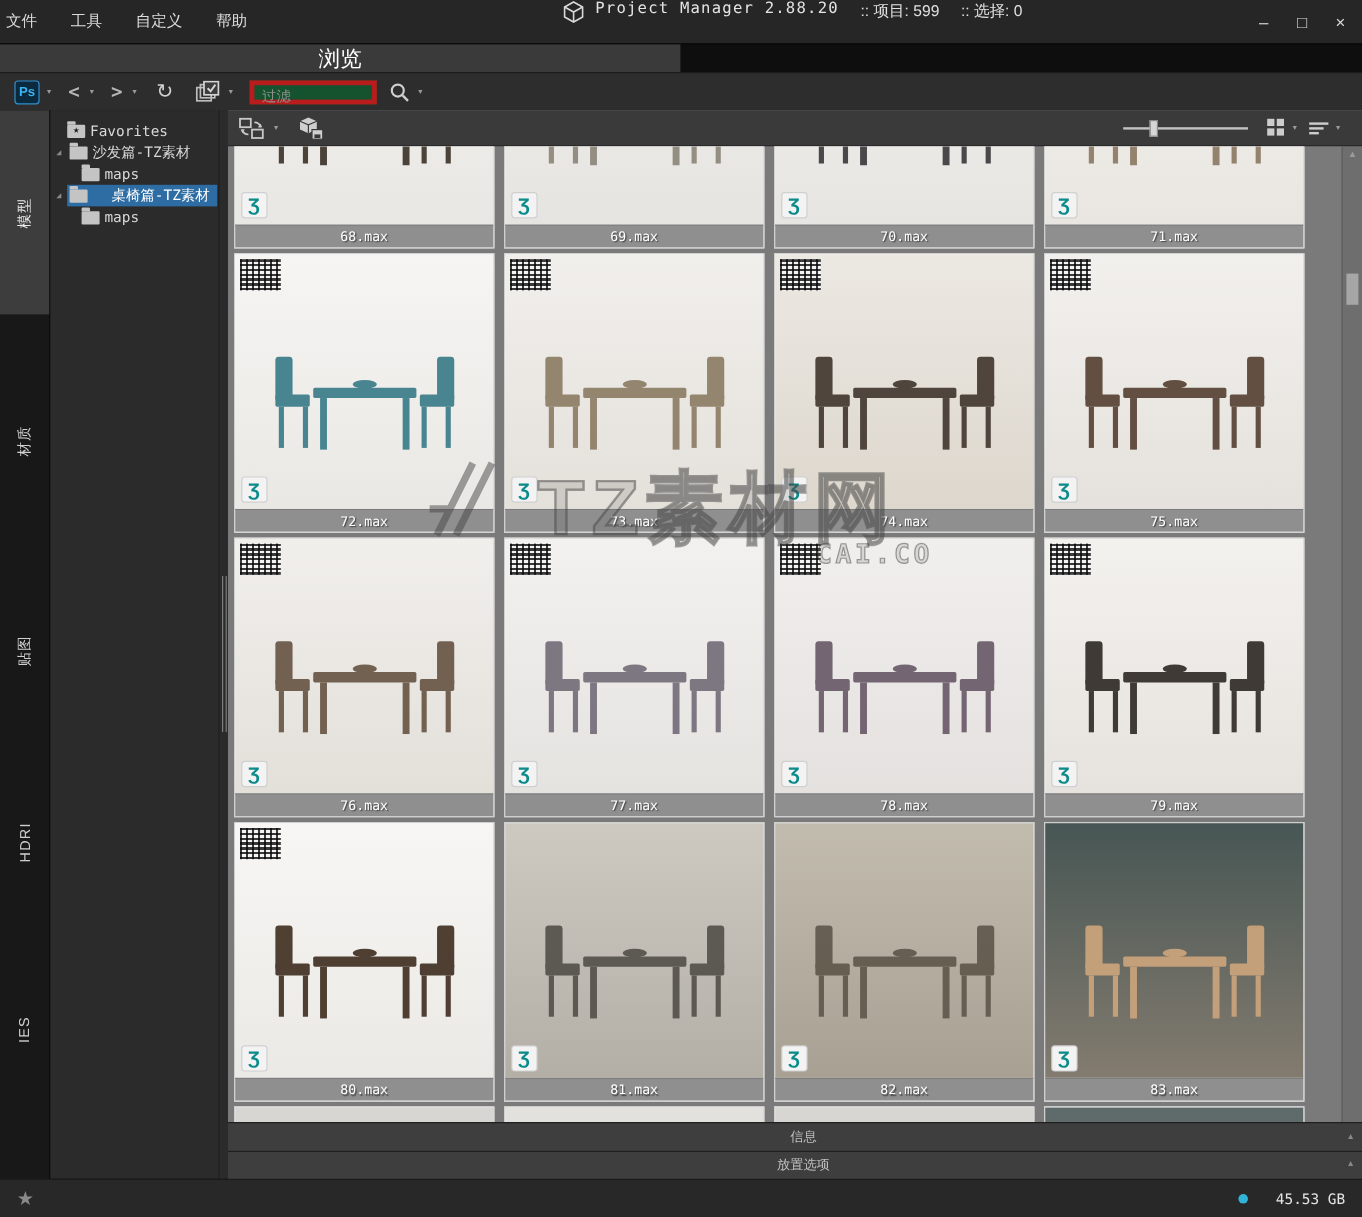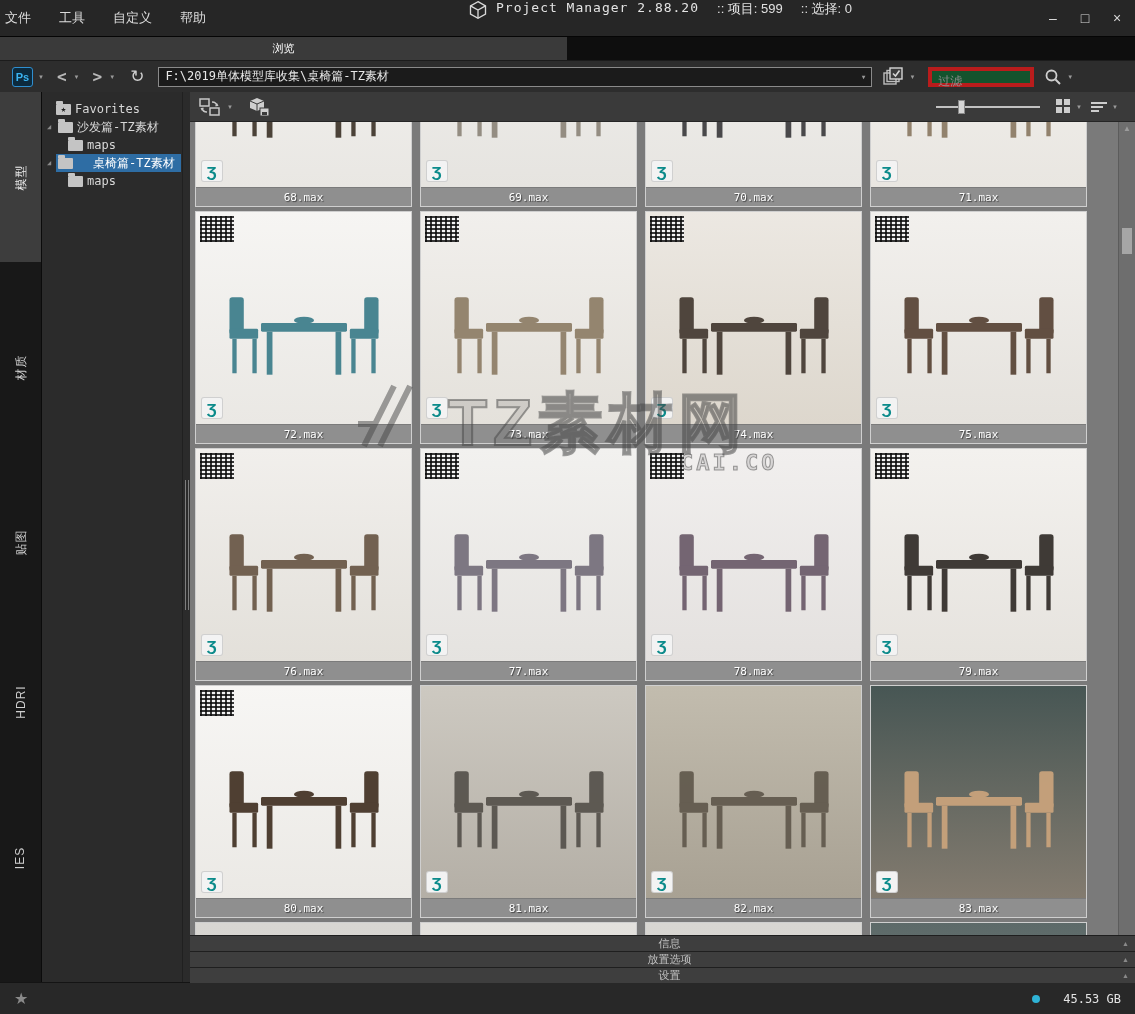--- a/index.html
+++ b/index.html
@@ -12,21 +12,21 @@
   .menu span { font-size:13px; color:#dcdcdc; cursor:default; }
   .titlegroup { position:absolute; left:468px; top:0; height:51px; display:flex; align-items:flex-start; gap:8px; }
   .titlegroup .logo { width:20px; height:20px; }
   .titletext { font-family:"DejaVu Sans Mono", monospace; font-size:13px; color:#e4e4e4; letter-spacing:1px; }
   .titlemeta { font-size:13px; color:#e0e0e0; margin-left:10px; }
   .wincontrols { position:absolute; right:10px; top:0; height:36px; display:flex; align-items:center; gap:16px; }
   .wincontrols span { color:#d8d8d8; font-size:14px; width:16px; text-align:center; cursor:default; }
 
   
   .tabrow { height:24px; display:flex; background:#0e0e0e; border-top:1px solid #050505; }
-  .tab { display:flex; align-items:center; justify-content:center; font-size:11px; }
+  .tab { display:flex; align-items:center; justify-content:center; font-size:18px; }
   .tab.active { width:567px; background:#3a3a3a; color:#ffffff; }
   .tab.inactive { flex:1; background:#131313; color:#cccccc; border-left:1px solid #000; }
 
   
   .toolbar { height:32px; background:#2d2d2d; border-top:1px solid #1c1c1c; display:flex; align-items:center; padding-left:12px; }
   .psbadge { width:21px; height:20px; border:1px solid #2f8fd0; border-radius:3px; background:#0c2a3d;
              color:#3ab4f2; font-size:11px; font-weight:bold; display:flex; align-items:center; justify-content:center; }
   .caret { font-size:6px; color:#9a9a9a; margin:0 5px; }
   .navbtn { font-size:16px; font-weight:600; color:#b8b8b8; margin:0 2px 0 8px; font-family:"DejaVu Sans Mono",monospace; }
   .refresh { font-size:17px; color:#cfcfcf; margin:0 8px 0 10px; }
@@ -166,24 +166,20 @@
 </div>
 
 <div class="toolbar">
   <div class="psbadge">Ps</div>
   <span class="caret">▼</span>
   <span class="navbtn">&lt;</span>
   <span class="caret">▼</span>
   <span class="navbtn">&gt;</span>
   <span class="caret">▼</span>
   <span class="refresh">↻</span>
-  <div class="address">
-    <input value="F:\2019单体模型库收集\桌椅篇-TZ素材" style="">
-    <span class="caret" style="margin:0">▼</span>
-  </div>
   <div class="tbicon">
     <svg class="icon-svg" width="22" height="20" viewBox="0 0 22 20">
       <rect x="2" y="6" width="12" height="11" fill="none" stroke="#bdbdbd" stroke-width="1.4"></rect>
       <rect x="5" y="3.5" width="12" height="11" fill="none" stroke="#bdbdbd" stroke-width="1.4"></rect>
       <rect x="8" y="1" width="12" height="11" fill="#3c3c3c" stroke="#d5d5d5" stroke-width="1.4"></rect>
       <path d="M11 6.5 L13.5 9 L17.5 3.5" fill="none" stroke="#d5d5d5" stroke-width="1.6"></path>
     </svg>
   </div>
   <span class="caret">▼</span>
   <div class="filter">
@@ -527,24 +523,20 @@
 
     <div class="panels">
       <div class="pbar">
         <span>信息</span>
           <span class="pin">▲</span>
       </div>
       <div class="pbar">
         <span>放置选项</span>
           <span class="pin">▲</span>
       </div>
-      <div class="pbar">
-        <span>设置</span>
-          <span class="pin">▲</span>
-      </div>
     </div>
   </div>
 </div>
 
 <div class="statusbar">
   <span class="star">★</span>
   <div class="right">
     <span class="dot"></span>
     <span class="disk">45.53 GB</span>
   </div>

